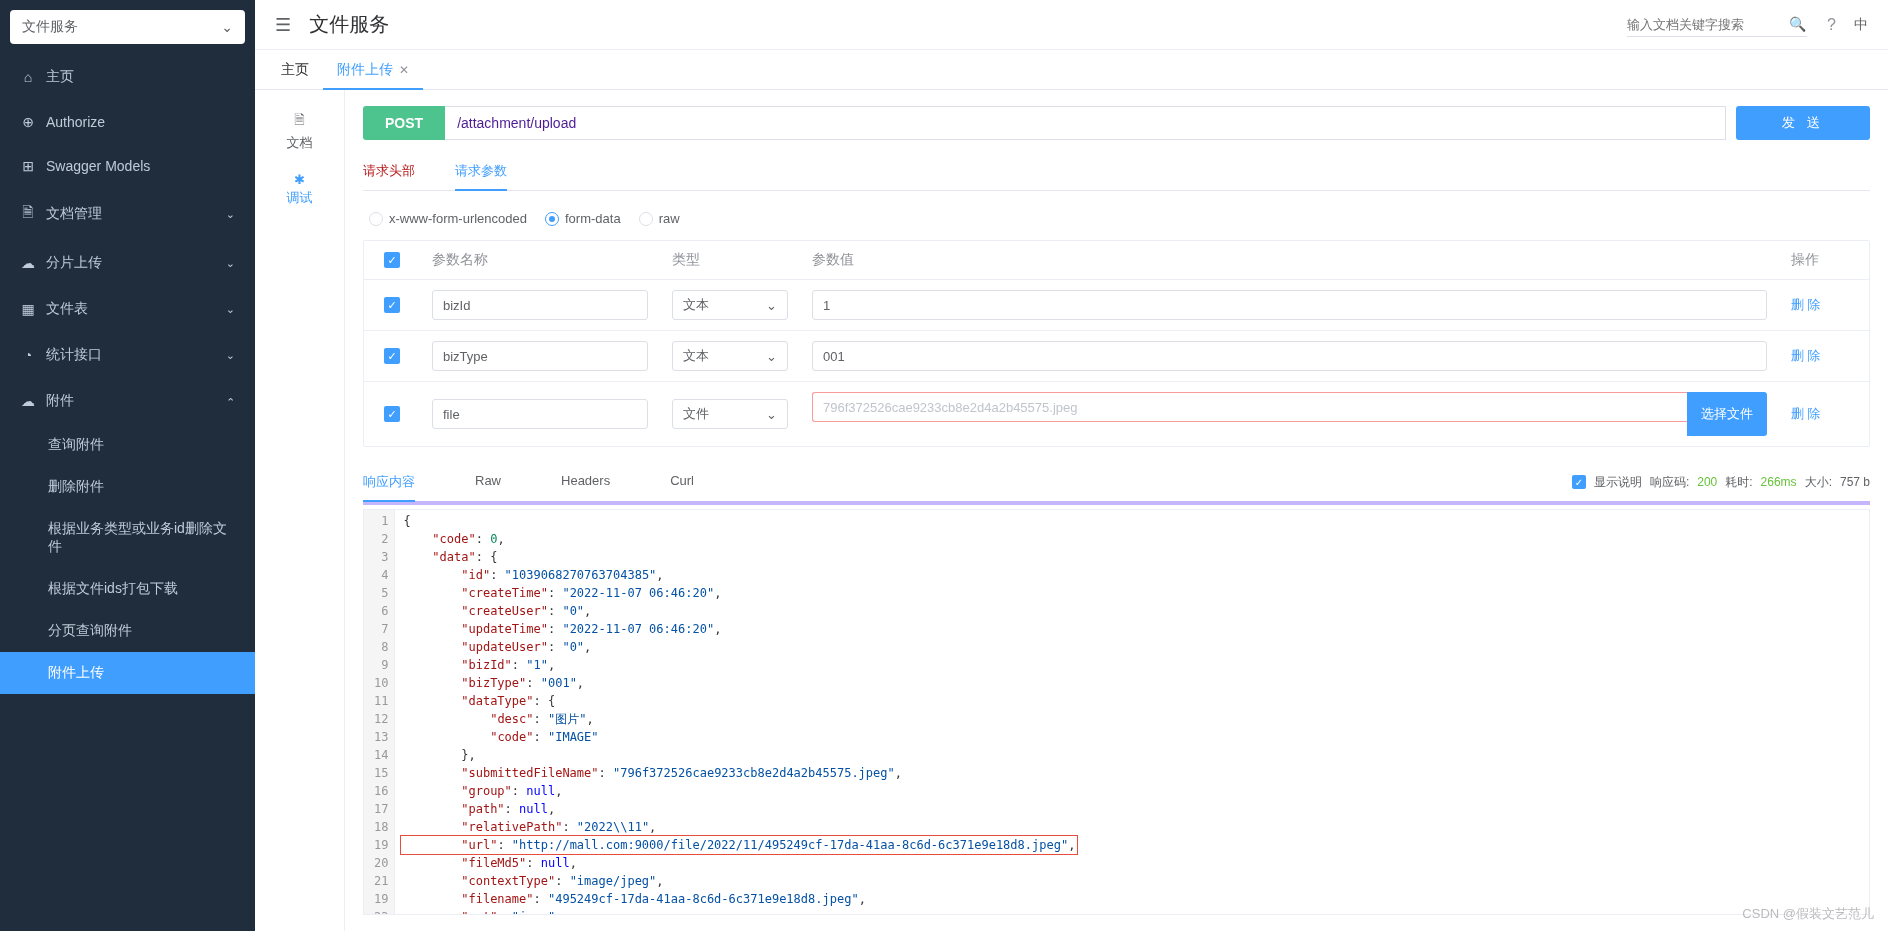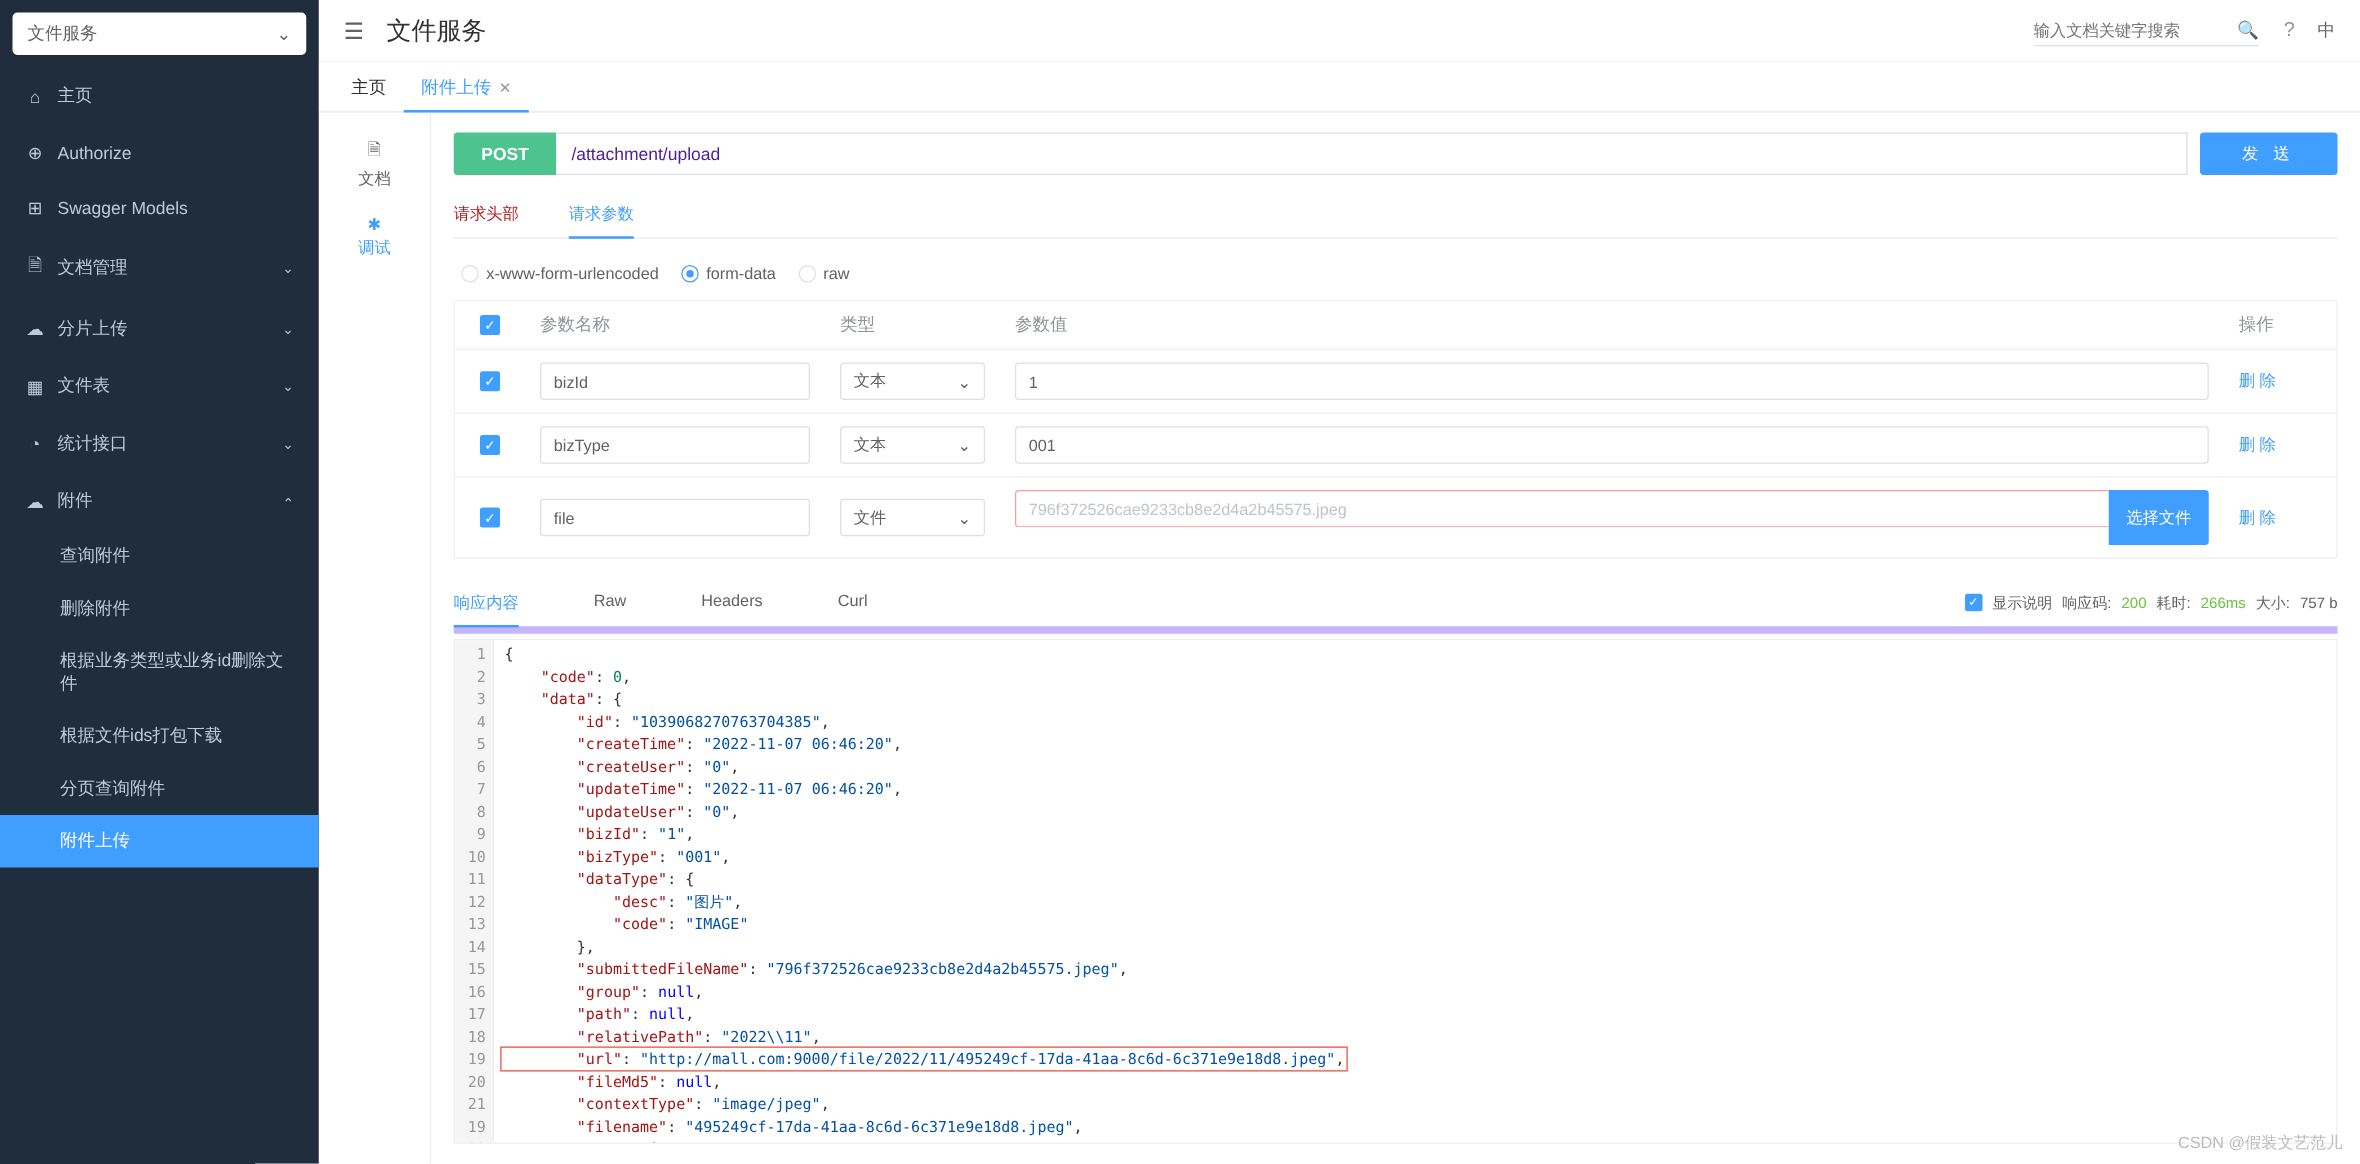--- a/index.html
+++ b/index.html
@@ -39,21 +39,21 @@
 .left-panel { width: 90px; border-right: 1px solid #ebeef5; padding: 10px 0; }
 .lp-item { padding: 10px 0; text-align: center; cursor: pointer; color: #606266; font-size: 13px; display: flex; flex-direction: column; align-items: center; gap: 2px; }
 .lp-item .ic { font-size: 13px; }
 .lp-item.active { color: #409eff; }
 .right-panel { flex: 1; padding: 16px 18px; overflow: auto; display: flex; flex-direction: column; }
 
 
 .api-row { display: flex; margin-bottom: 12px; }
 .method-badge { background: #4dc38e; color: #fff; padding: 0 22px; height: 34px; display: flex; align-items: center; font-weight: 600; border-radius: 3px 0 0 3px; }
 .api-url { flex: 1; border: 1px solid #dcdfe6; border-left: none; height: 34px; display: flex; align-items: center; padding: 0 12px; color: #4c1d95; background: #fff; }
-.send-btn { margin-left: 10px; background: #409eff; color: #fff; border: none; height: 34px; padding: 0 34px; border-radius: 3px; cursor: pointer; letter-spacing: 4px; }
+.send-btn { margin-left: 10px; background: #409eff; color: #fff; border: none; height: 34px; padding: 0 46px; border-radius: 3px; cursor: pointer; letter-spacing: 4px; }
 
 
 .sub-tabs { display: flex; border-bottom: 1px solid #e4e7ed; margin-bottom: 14px; }
 .sub-tab { padding: 10px 0; margin-right: 40px; cursor: pointer; color: #b91c1c; font-size: 13px; position: relative; }
 .sub-tab.active { color: #409eff; }
 .sub-tab.active::after { content: ""; position: absolute; bottom: -1px; left: 0; right: 0; height: 2px; background: #409eff; }
 
 
 .radio-row { display: flex; gap: 18px; padding: 6px 0 14px 6px; }
 .radio-opt { display: flex; align-items: center; gap: 6px; cursor: pointer; color: #606266; font-size: 13px; }
@@ -74,21 +74,21 @@
 .pcell.action { width: 90px; flex-shrink: 0; text-align: center; }
 .checkbox { width: 16px; height: 16px; background: #409eff; border-radius: 2px; display: inline-flex; align-items: center; justify-content: center; color: #fff; font-size: 11px; cursor: pointer; }
 .pinput { width: 100%; border: 1px solid #dcdfe6; border-radius: 3px; height: 30px; padding: 0 10px; outline: none; color: #606266; font-size: 13px; }
 .pselect { width: 100%; border: 1px solid #dcdfe6; border-radius: 3px; height: 30px; padding: 0 10px; display: flex; align-items: center; justify-content: space-between; color: #606266; cursor: pointer; font-size: 13px; }
 .file-row { display: flex; width: 100%; }
 .file-name { flex: 1; border: 1px solid #f79b9b; border-right: none; border-radius: 3px 0 0 3px; height: 30px; padding: 0 10px; display: flex; align-items: center; color: #c0c4cc; font-size: 13px; }
 .file-btn { background: #409eff; color: #fff; border: none; height: 44px; padding: 0 14px; border-radius: 0 3px 3px 0; cursor: pointer; font-size: 13px; }
 .del-link { color: #409eff; cursor: pointer; font-size: 13px; }
 
 
-.resp-tabs-row { display: flex; align-items: center; border-bottom: 6px solid #c4b5fd; }
+.resp-tabs-row { display: flex; align-items: center; border-bottom: 4px solid #c4b5fd; }
 .resp-tabs { display: flex; flex: 1; }
 .resp-tab { padding: 10px 0; margin-right: 60px; cursor: pointer; color: #606266; font-size: 13px; position: relative; }
 .resp-tab.active { color: #409eff; }
 .resp-tab.active::after { content: ""; position: absolute; bottom: -1px; left: 0; right: 0; height: 2px; background: #409eff; }
 .resp-meta { display: flex; align-items: center; gap: 8px; font-size: 12px; color: #606266; }
 .resp-meta .green { color: #67c23a; }
 .resp-meta .cb { width: 14px; height: 14px; background: #409eff; border-radius: 2px; display: inline-flex; align-items: center; justify-content: center; color: #fff; font-size: 10px; }
 
 
 .code-block { flex: 1; display: flex; font-family: Consolas, Monaco, monospace; font-size: 12px; line-height: 18px; border: 1px solid #ebeef5; margin-top: 4px; overflow: auto; }

